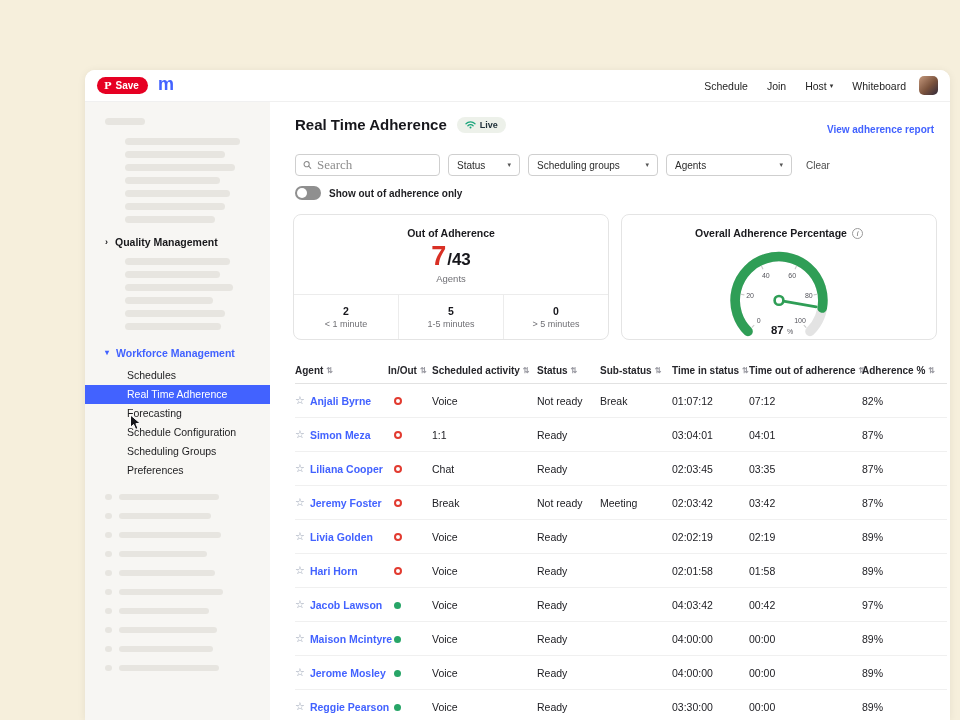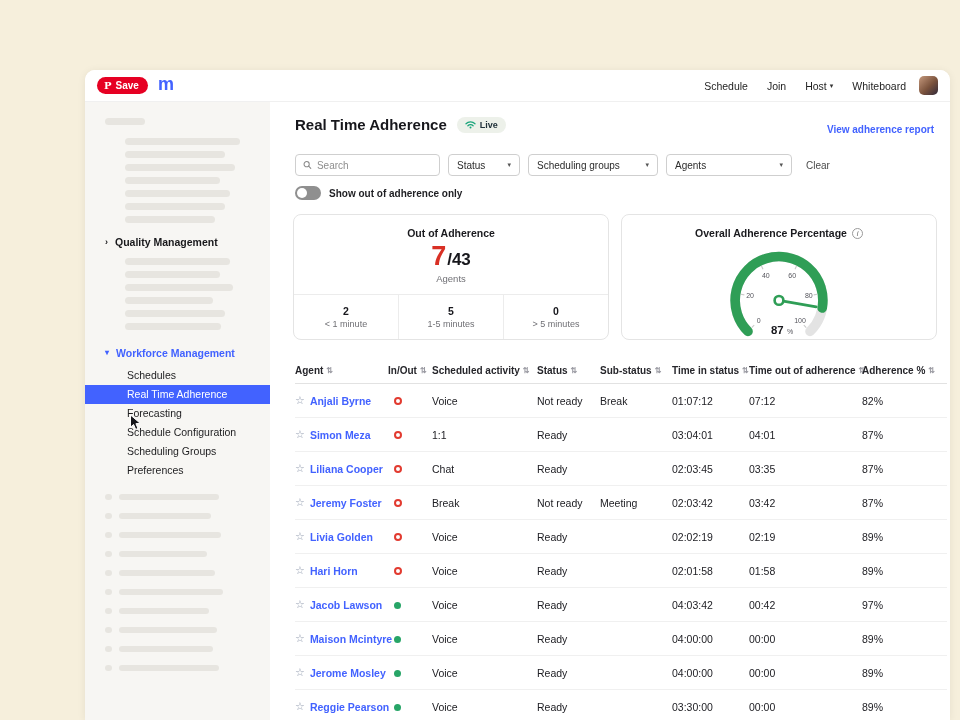--- a/index.html
+++ b/index.html
@@ -43,21 +43,21 @@
   
   .main{position:absolute;left:185px;top:32px;right:0;bottom:0;background:#fff;}
   .page-title-row{position:absolute;left:25px;top:14px;display:flex;align-items:center;gap:10px;}
   .page-title{font-size:15px;font-weight:700;color:#17171c;}
   .live-badge{display:flex;align-items:center;gap:4px;background:#edf1ea;border-radius:10px;
     padding:3px 8px;font-size:9px;font-weight:600;color:#20313a;}
   .report-link{position:absolute;right:16px;top:22px;font-size:10px;font-weight:600;color:#4262ff;cursor:pointer;}
 
   .filters{position:absolute;left:25px;top:52px;display:flex;gap:8px;align-items:center;}
   .search-box{display:flex;align-items:center;gap:5px;width:145px;height:22px;border:1px solid #cfcfcf;border-radius:4px;padding:0 7px;background:#fff;}
-  .search-box input{border:0;outline:0;width:100%;font-size:10px;font-family:Liberation Sans, sans-serif;color:#333;background:transparent;}
+  .search-box input{border:0;outline:0;width:100%;font-size:13px;font-family:Liberation Serif, serif;color:#333;background:transparent;}
   .search-box input::placeholder{color:#8e8e8e;}
   .dd{display:flex;align-items:center;justify-content:space-between;height:22px;border:1px solid #cfcfcf;
     border-radius:4px;padding:0 8px;font-size:10px;color:#2c2c2c;cursor:pointer;background:#fff;}
   .dd .chev{color:#555;}
   .dd.status{width:72px;}
   .dd.groups{width:130px;}
   .dd.agents{width:126px;}
   .clear-btn{font-size:10px;color:#4b4b4b;margin-left:6px;cursor:pointer;}
 
   .toggle-row{position:absolute;left:25px;top:84px;display:flex;align-items:center;gap:8px;}

